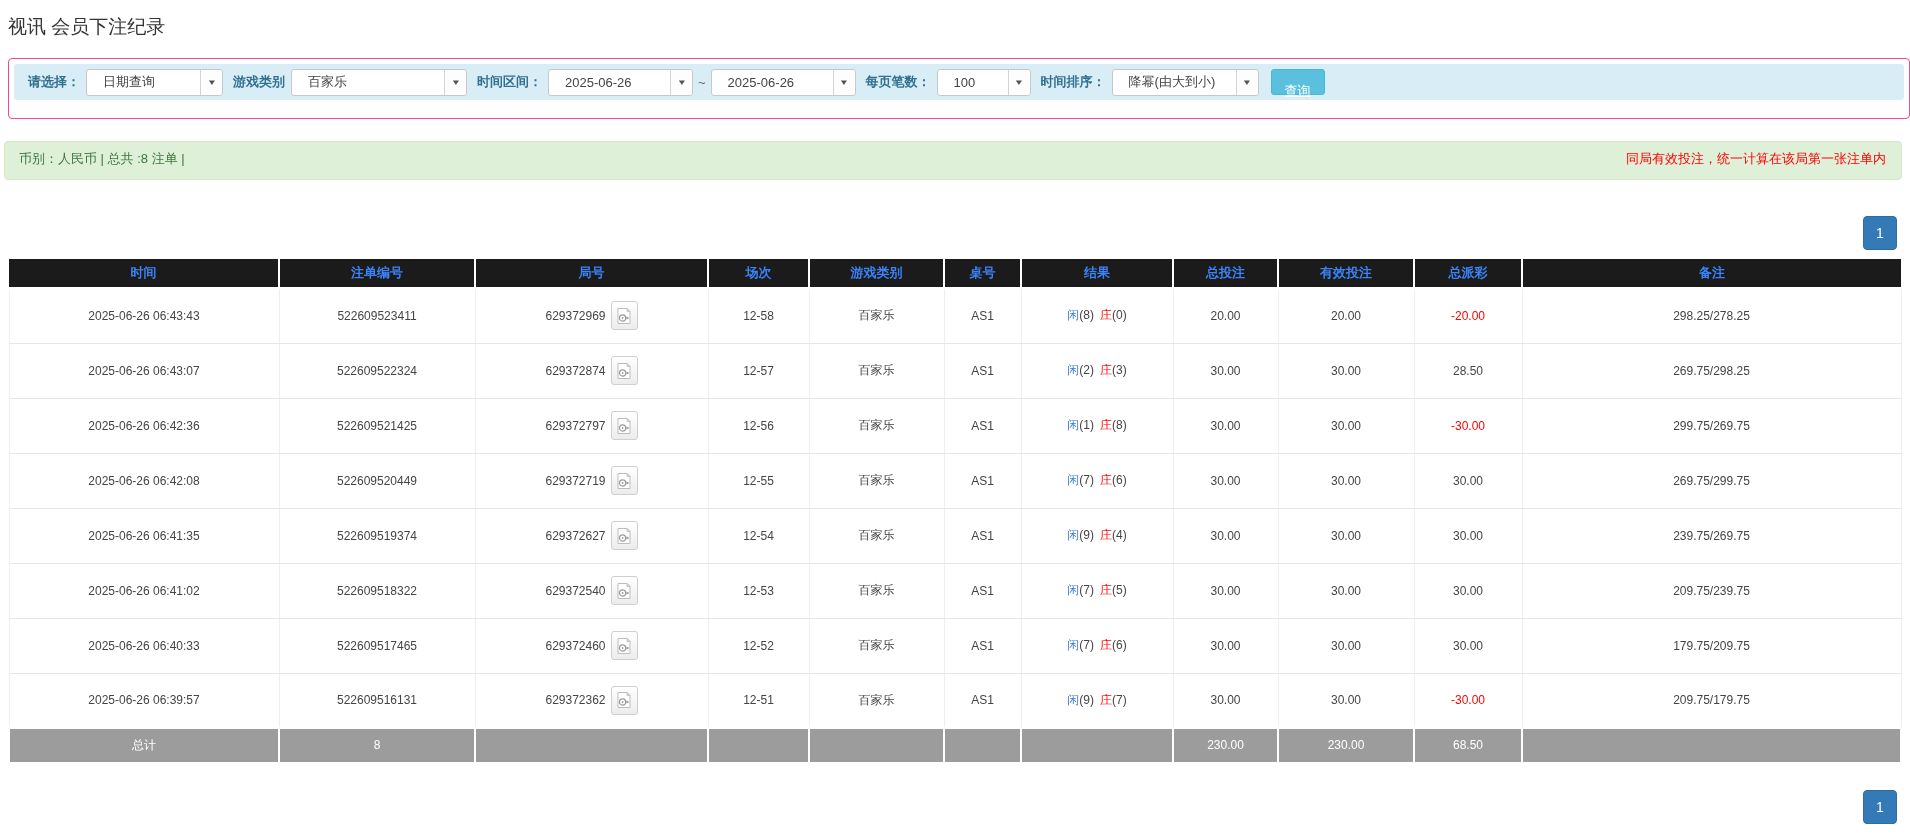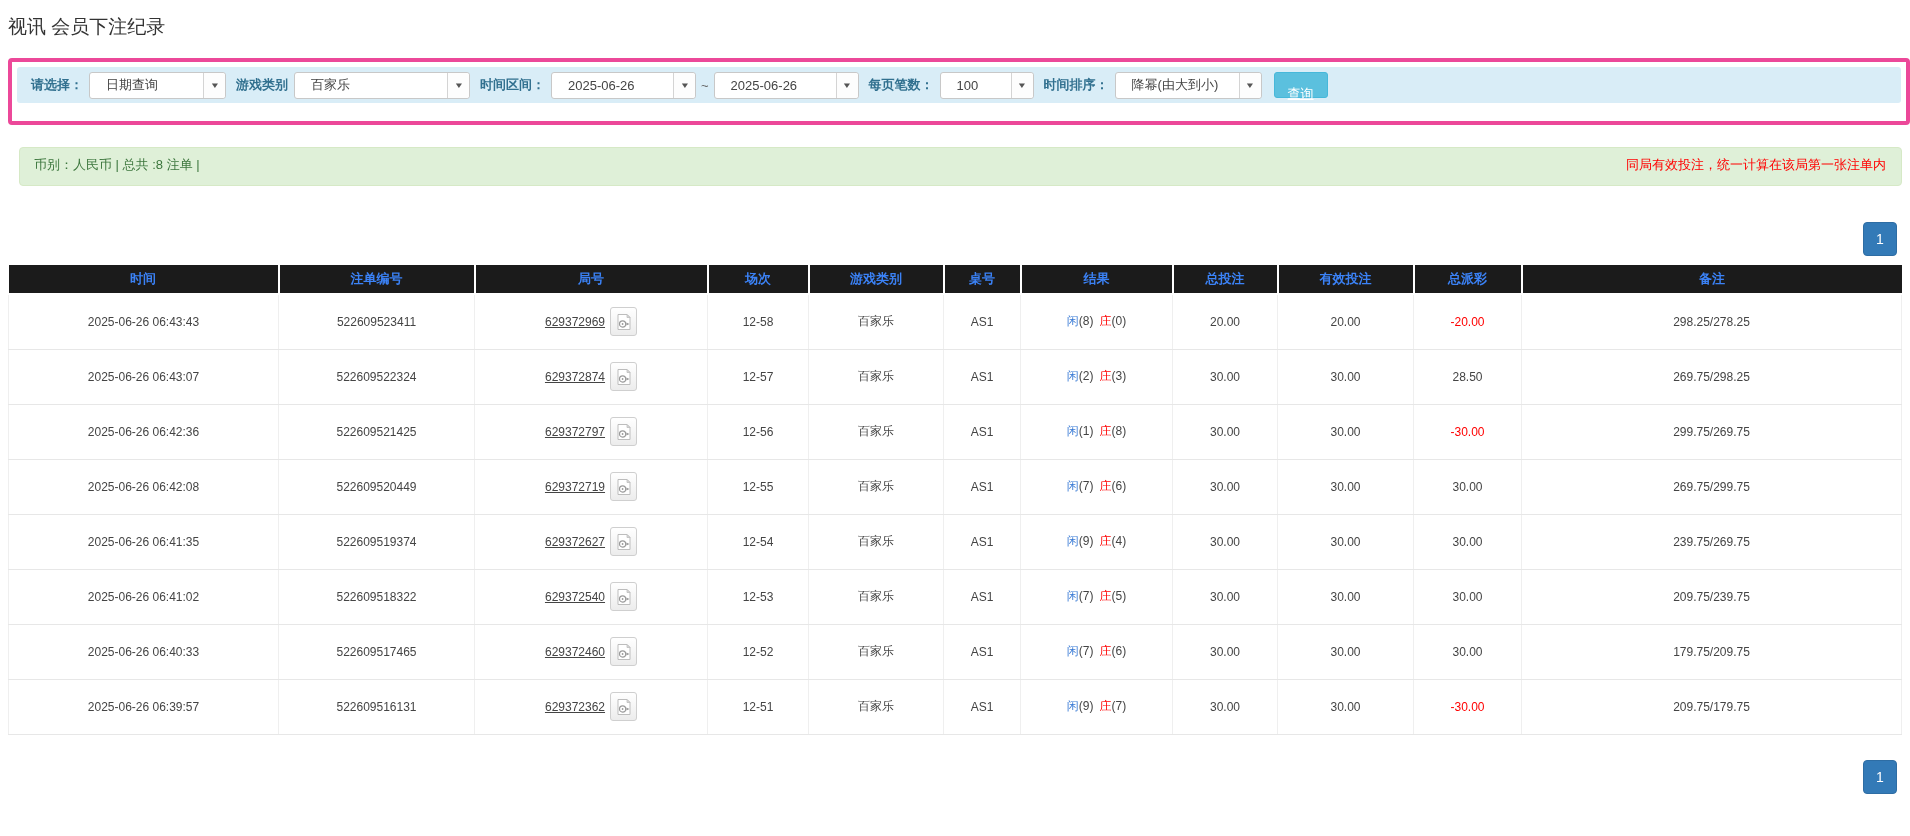--- a/index.html
+++ b/index.html
@@ -7,21 +7,21 @@
   body {
     width:1910px; height:836px; overflow:hidden; position:relative;
     font-family:"Liberation Sans","DejaVu Sans",sans-serif;
     color:#444;
   }
   .page-title {
     margin:14px 8px 0 8px; font-size:19px; color:#333;
   }
   
   .filter-panel {
-    margin:18px 0 0 8px; border:4px solid #ec4899; border-radius:4px;
+    margin:18px 0 0 8px; border:1px solid #ec4899; border-radius:4px;
     padding:5px 5px 18px 5px; background:#fff;
   }
   .filter-bar {
     background:var(--filter_bg); border-radius:3px; height:36px;
     display:flex; align-items:center; padding:0 10px 0 14px;
   }
   .f-label {
     font-size:13px; font-weight:bold; color:var(--filter_label);
     margin:0 6px 0 10px; white-space:nowrap;
   }
@@ -40,21 +40,21 @@
   }
   .combo .combo-arrow span { font-size:8px; color:#555; transform:scaleX(1.3); }
   .tilde { font-size:13px; color:#666; margin:0 5px; }
   .search-btn {
     margin-left:12px; height:24px; padding:12px 13px; border:1px solid #46b8da;
     background:var(--info_button); color:#fff; font-size:13px; border-radius:3px;
     cursor:pointer; font-family:inherit;text-decoration:underline;
   }
   
   .summary-bar {
-    margin:22px 8px 0 19px; height:39px; background:var(--success_bg);
+    margin:22px 8px 0 4px; height:39px; background:var(--success_bg);
     border:1px solid #d6e9c6; border-radius:4px;
     display:flex; align-items:center; justify-content:space-between;
     padding:0 15px 4px 14px;
   }
   .summary-left { font-size:13px; color:var(--success_text); }
   .summary-right { font-size:13px; color:var(--red); }
   
   .pager-row { margin:36px 8px 0 8px; display:flex; justify-content:flex-end; }
   .pager-row.bottom { margin-top:25px; }
   .page-btn {
@@ -80,21 +80,21 @@
   .bet-table tbody td:first-child { border-left:1px solid #efefef; }
   .bet-table tfoot td {
     background:var(--table_footer_bg); color:#fff; font-size:12px; text-align:center;
     height:35px; border:2px solid #fff; border-bottom-width:3px;
   }
   .amount-link { color:var(--link_blue); cursor:pointer; }
   .payout.neg { color:var(--red); }
   .res-p { color:var(--link_blue); }
   .res-b { color:var(--red); margin-left:6px; }
   .res-score { color:#444; }
-  .round-cell-inner { display:flex; align-items:center; justify-content:center; gap:5px;text-decoration:underline; }
+  .round-cell-inner { display:flex; align-items:center; justify-content:center; gap:5px; }
   .video-btn {
     width:27px; height:29px; border:1px solid #cfcfcf; border-radius:3px;
     background:linear-gradient(#ffffff,#ececec); cursor:pointer;
     display:flex; align-items:center; justify-content:center; padding:0;
   }
 </style>
 </head>
 <body>
 
 <div class="page-title">视讯 会员下注纪录</div>
@@ -418,18 +418,31 @@
       <span class="res-p">闲</span><span class="res-score">(9)</span><span class="res-b">庄</span><span class="res-score">(7)</span>
     </td>
     <td class="amount-link">30.00</td>
     <td>30.00</td>
     <td class="payout neg">-30.00</td>
     <td>209.75/179.75</td>
   </tr>
 </tbody>
   <tfoot id="table-foot">
 
+  <tr>
+    <td>总计</td>
+    <td>8</td>
+    <td></td>
+    <td></td>
+    <td></td>
+    <td></td>
+    <td></td>
+    <td>230.00</td>
+    <td>230.00</td>
+    <td>68.50</td>
+    <td></td>
+  </tr>
 </tfoot>
 </table>
 
 <div class="pager-row bottom">
   <div class="page-btn">1</div>
 </div>
 
 </body></html>

